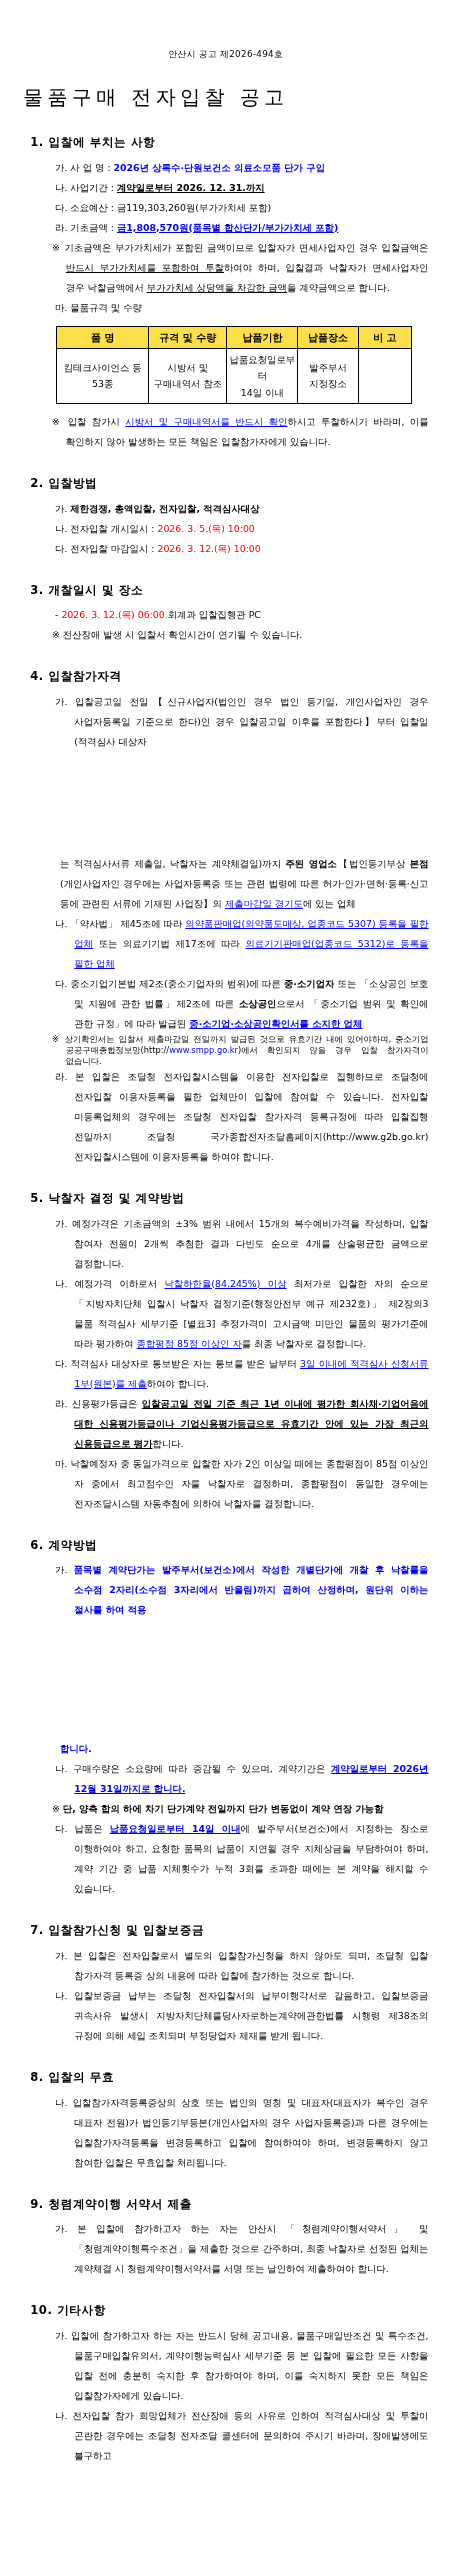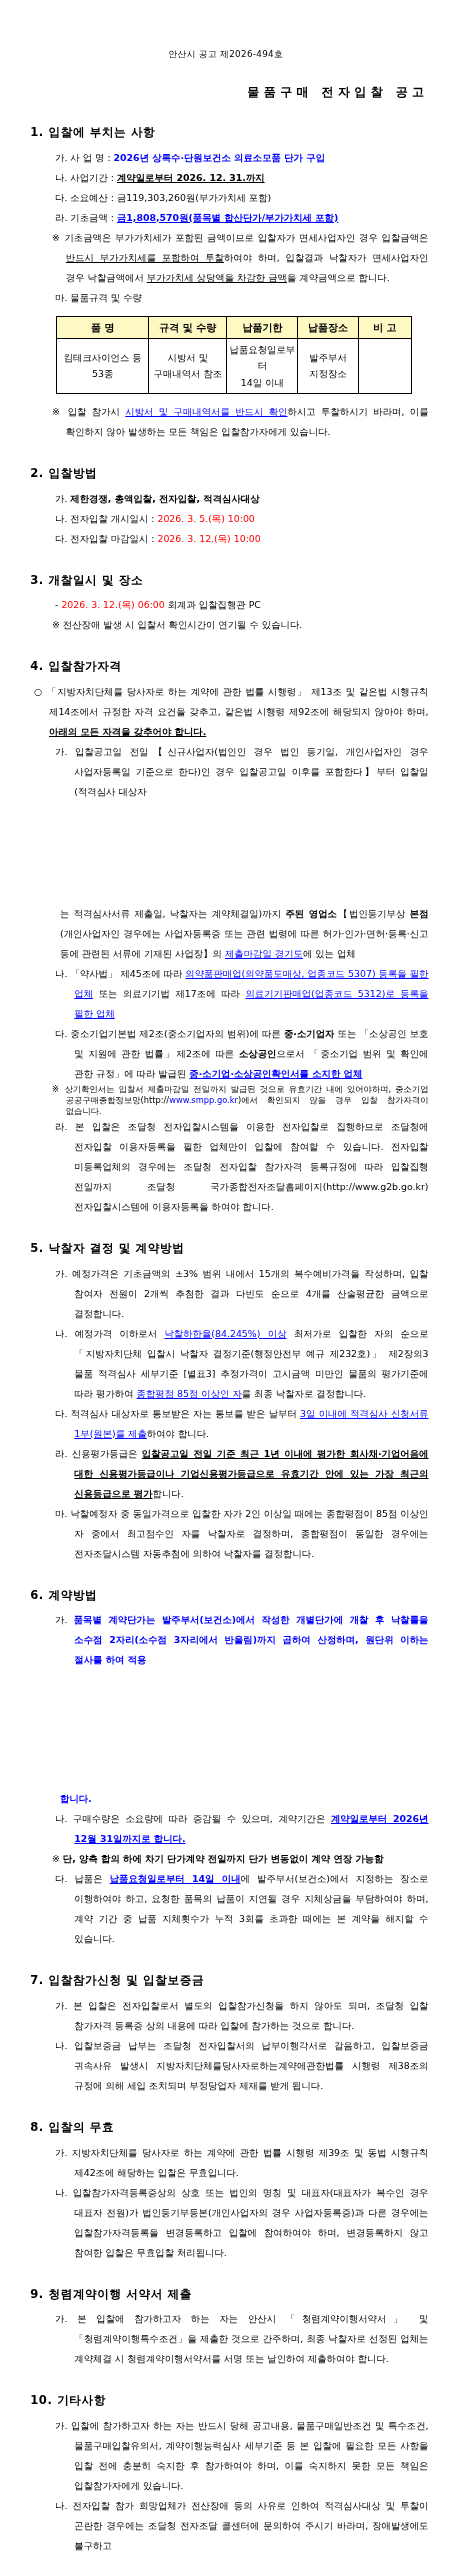--- a/index.html
+++ b/index.html
@@ -3,21 +3,21 @@
 <meta charset="utf-8">
 <style>
   html,body{margin:0;padding:0;background:#ffffff;}
   body{font-family:"DejaVu Sans","Liberation Sans",sans-serif;color:#000;}
   .page{
     width:455px;min-height:2576px;box-sizing:border-box;
     padding:49px 26.5px 22px 23px;background:#fff;
   }
   .meta{font-size:8.8px;letter-spacing:0.3px;text-align:center;}
   .doc-title{
-    text-align:right;font-size:12px;font-weight:bold;letter-spacing:4.4px;
+    text-align:left;font-size:20px;font-weight:normal;letter-spacing:4.4px;
     margin:23px 0 19px 0;
   }
   .sec{
     font-size:11.6px;font-weight:bold;letter-spacing:0.6px;
     margin:24px 0 7.7px 7.2px;
   }
   .p{
     font-size:9.4px;line-height:20px;text-align:justify;
     word-break:keep-all;overflow-wrap:break-word;
   }
@@ -32,21 +32,21 @@
   .blue{color:#0000ff;}
   .red{color:#ff0000;}
   table.goods{
     border-collapse:collapse;margin:8.8px 0 7.7px 33px;width:356px;
     border:1.1px solid #000;table-layout:fixed;
   }
   table.goods th,table.goods td{
     border:0.6px solid #000;text-align:center;vertical-align:middle;
     font-size:9.4px;padding:2.2px 1.1px;
   }
-  table.goods th{background:#fef9c3;font-weight:bold;height:16.5px;font-size:10px;}
+  table.goods th{background:#fde047;font-weight:bold;height:16.5px;font-size:10px;}
   table.goods td{height:36px;line-height:16.5px;}
 </style>
 </head>
 <body>
 
 <div class="page">
   <div class="meta">안산시 공고 제2026-494호</div>
   <div class="doc-title">물품구매 전자입찰 공고</div>
 
   <div>
@@ -86,21 +86,20 @@
       </table>
       <div class="p note"><span>※ 입찰 참가시 </span><span class="u blue">시방서 및 구매내역서를 반드시 확인</span><span>하시고 투찰하시기 바라며, 이를 확인하지 않아 발생하는 모든 책임은 입찰참가자에게 있습니다.</span></div>
       <div class="sec">2. 입찰방법</div>
       <div class="p item"><span>가. </span><span class="b">제한경쟁, 총액입찰, 전자입찰, 적격심사대상</span></div>
       <div class="p item"><span>나. 전자입찰 개시일시 : </span><span class="red">2026. 3. 5.(목) 10:00</span></div>
       <div class="p item"><span>다. 전자입찰 마감일시 : </span><span class="red">2026. 3. 12.(목) 10:00</span></div>
       <div class="sec">3. 개찰일시 및 장소</div>
       <div class="p item"><span>- </span><span class="red">2026. 3. 12.(목) 06:00</span><span> 회계과 입찰집행관 PC</span></div>
       <div class="p note"><span>※ 전산장애 발생 시 입찰서 확인시간이 연기될 수 있습니다.</span></div>
       <div class="sec">4. 입찰참가자격</div>
-      <div class="p circ"><span>○ 「지방자치단체를 당사자로 하는 계약에 관한 법률 시행령」 제13조 및 같은법 시행규칙 제14조에서 규정한 자격 요건을 갖추고, 같은법 시행령 제92조에 해당되지 않아야 하며, </span><span class="b u">아래의 모든 자격을 갖추어야 합니다.</span></div>
       <div class="p item"><span>가. 입찰공고일 전일【신규사업자(법인인 경우 법인 등기일, 개인사업자인 경우 사업자등록일 기준으로 한다)인 경우 입찰공고일 이후를 포함한다】부터 입찰일(적격심사 대상자</span></div>
       <div class="gap" style="height: 102px;"></div>
       <div class="p cont"><span>는 적격심사서류 제출일, 낙찰자는 계약체결일)까지 </span><span class="b">주된 영업소</span><span>【법인등기부상 </span><span class="b">본점</span><span>(개인사업자인 경우에는 사업자등록증 또는 관련 법령에 따른 허가·인가·면허·등록·신고 등에 관련된 서류에 기재된 사업장】의 </span><span class="u blue">제출마감일 경기도</span><span>에 있는 업체</span></div>
       <div class="p item"><span>나. 「약사법」 제45조에 따라 </span><span class="u blue">의약품판매업(의약품도매상, 업종코드 5307) 등록을 필한 업체</span><span> 또는 의료기기법 제17조에 따라 </span><span class="u blue">의료기기판매업(업종코드 5312)로 등록을 필한 업체</span></div>
       <div class="p item"><span>다. 중소기업기본법 제2조(중소기업자의 범위)에 따른 </span><span class="b">중·소기업자</span><span> 또는 「소상공인 보호 및 지원에 관한 법률」제2조에 따른 </span><span class="b">소상공인</span><span>으로서 「중소기업 범위 및 확인에 관한 규정」에 따라 발급된 </span><span class="b u blue">중·소기업·소상공인확인서를 소지한 업체</span></div>
       <div class="p note-sm"><span>※ 상기확인서는 입찰서 제출마감일 전일까지 발급된 것으로 유효기간 내에 있어야하며, 중소기업 공공구매종합정보망(http://</span><span class="blue">www.smpp.go.kr</span><span>)에서 확인되지 않을 경우 입찰 참가자격이 없습니다.</span></div>
       <div class="p item"><span>라. 본 입찰은 조달청 전자입찰시스템을 이용한 전자입찰로 집행하므로 조달청에 전자입찰 이용자등록을 필한 업체만이 입찰에 참여할 수 있습니다. 전자입찰 미등록업체의 경우에는 조달청 전자입찰 참가자격 등록규정에 따라 입찰집행 전일까지 조달청 국가종합전자조달홈페이지(http://www.g2b.go.kr) 전자입찰시스템에 이용자등록을 하여야 합니다.</span></div>
       <div class="sec">5. 낙찰자 결정 및 계약방법</div>
       <div class="p item"><span>가. 예정가격은 기초금액의 ±3% 범위 내에서 15개의 복수예비가격을 작성하며, 입찰 참여자 전원이 2개씩 추첨한 결과 다빈도 순으로 4개를 산술평균한 금액으로 결정합니다.</span></div>
       <div class="p item"><span>나. 예정가격 이하로서 </span><span class="u blue">낙찰하한율(84.245%) 이상</span><span> 최저가로 입찰한 자의 순으로 「지방자치단체 입찰시 낙찰자 결정기준(행정안전부 예규 제232호)」 제2장의3 물품 적격심사 세부기준 [별표3] 추정가격이 고시금액 미만인 물품의 평가기준에 따라 평가하여 </span><span class="u blue">종합평점 85점 이상인 자</span><span>를 최종 낙찰자로 결정합니다.</span></div>
@@ -111,21 +110,20 @@
       <div class="p item"><span>가. </span><span class="b blue">품목별 계약단가는 발주부서(보건소)에서 작성한 개별단가에 개찰 후 낙찰률을 소수점 2자리(소수점 3자리에서 반올림)까지 곱하여 산정하며, 원단위 이하는 절사를 하여 적용</span></div>
       <div class="gap" style="height: 119px;"></div>
       <div class="p cont"><span class="b blue">합니다.</span></div>
       <div class="p item"><span>나. 구매수량은 소요량에 따라 증감될 수 있으며, 계약기간은 </span><span class="b u blue">계약일로부터 2026년 12월 31일까지로 합니다.</span></div>
       <div class="p note"><span>※ </span><span class="b">단, 양측 합의 하에 차기 단가계약 전일까지 단가 변동없이 계약 연장 가능함</span></div>
       <div class="p item"><span>다. 납품은 </span><span class="b u blue">납품요청일로부터 14일 이내</span><span>에 발주부서(보건소)에서 지정하는 장소로 이행하여야 하고, 요청한 품목의 납품이 지연될 경우 지체상금을 부담하여야 하며, 계약 기간 중 납품 지체횟수가 누적 3회를 초과한 때에는 본 계약을 해지할 수 있습니다.</span></div>
       <div class="sec">7. 입찰참가신청 및 입찰보증금</div>
       <div class="p item"><span>가. 본 입찰은 전자입찰로서 별도의 입찰참가신청을 하지 않아도 되며, 조달청 입찰 참가자격 등록증 상의 내용에 따라 입찰에 참가하는 것으로 합니다.</span></div>
       <div class="p item"><span>나. 입찰보증금 납부는 조달청 전자입찰서의 납부이행각서로 갈음하고, 입찰보증금 귀속사유 발생시 지방자치단체를당사자로하는계약에관한법률 시행령 제38조의 규정에 의해 세입 조치되며 부정당업자 제재를 받게 됩니다.</span></div>
       <div class="sec">8. 입찰의 무효</div>
-      <div class="p item"><span>가. 지방자치단체를 당사자로 하는 계약에 관한 법률 시행령 제39조 및 동법 시행규칙 제42조에 해당하는 입찰은 무효입니다.</span></div>
       <div class="p item"><span>나. 입찰참가자격등록증상의 상호 또는 법인의 명칭 및 대표자(대표자가 복수인 경우 대표자 전원)가 법인등기부등본(개인사업자의 경우 사업자등록증)과 다른 경우에는 입찰참가자격등록을 변경등록하고 입찰에 참여하여야 하며, 변경등록하지 않고 참여한 입찰은 무효입찰 처리됩니다.</span></div>
       <div class="sec">9. 청렴계약이행 서약서 제출</div>
       <div class="p item"><span>가. 본 입찰에 참가하고자 하는 자는 안산시 「청렴계약이행서약서」 및 「청렴계약이행특수조건」을 제출한 것으로 간주하며, 최종 낙찰자로 선정된 업체는 계약체결 시 청렴계약이행서약서를 서명 또는 날인하여 제출하여야 합니다.</span></div>
       <div class="sec">10. 기타사항</div>
       <div class="p item"><span>가. 입찰에 참가하고자 하는 자는 반드시 당해 공고내용, 물품구매일반조건 및 특수조건, 물품구매입찰유의서, 계약이행능력심사 세부기준 등 본 입찰에 필요한 모든 사항을 입찰 전에 충분히 숙지한 후 참가하여야 하며, 이를 숙지하지 못한 모든 책임은 입찰참가자에게 있습니다.</span></div>
       <div class="p item"><span>나. 전자입찰 참가 희망업체가 전산장애 등의 사유로 인하여 적격심사대상 및 투찰이 곤란한 경우에는 조달청 전자조달 콜센터에 문의하여 주시기 바라며, 장애발생에도 불구하고</span></div>
       <div class="gap" style="height: 99px;"></div>
     </div>
 
 </div>

